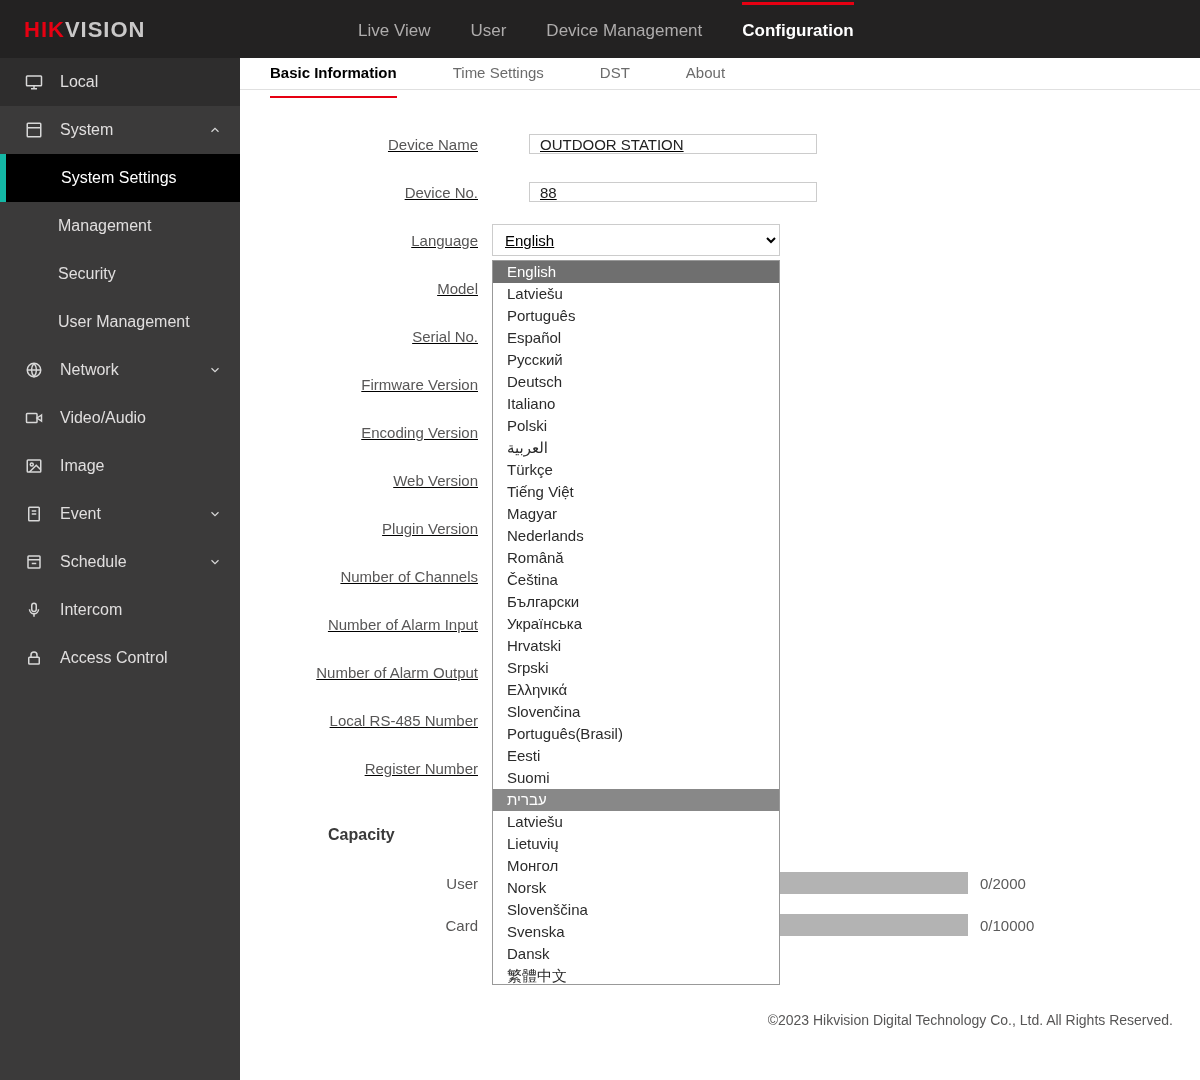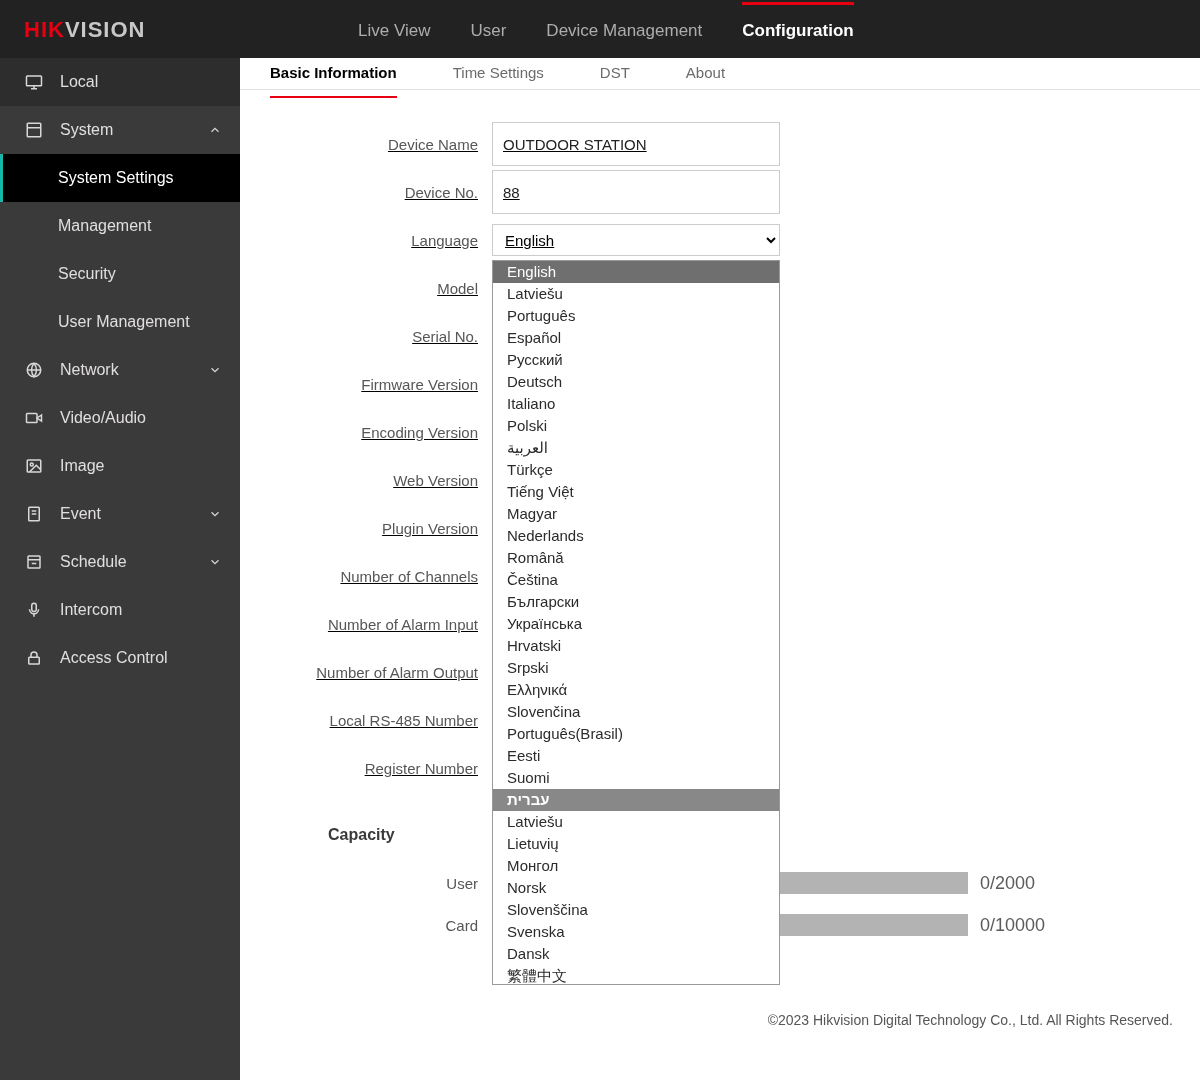--- a/index.html
+++ b/index.html
@@ -11,43 +11,43 @@
   .logo-vision { color: #c9c8c8; }
   .nav { display: flex; gap: 40px; padding-left: 75px; align-items: flex-end; }
   .nav-item { color: #aeacac; font-size: 17px; cursor: pointer; padding: 17px 0 15px 0; }
   .nav-item.active { color: #fff; font-weight: 700; border-top: 3px solid #e60012; margin-top: -2px; padding-top: 16px; }
   .body { display: flex; height: calc(1080px - 58px); }
   .sidebar { width: 240px; background: #3b3a3a; color: #fff; flex-shrink: 0; }
   .sb-item { height: 48px; display: flex; align-items: center; padding-left: 24px; font-size: 16px; cursor: pointer; color: #e0dede; }
   .sb-item .icon { width: 20px; height: 20px; margin-right: 16px; display: inline-flex; align-items: center; justify-content: center; }
   .sb-item .chev { margin-left: auto; margin-right: 18px; display: inline-flex; }
   .sb-sub { height: 48px; display: flex; align-items: center; padding-left: 58px; font-size: 16px; cursor: pointer; color: #e0dede; }
-  .sb-sub.active { background: #000; border-left: 3px solid #14b8a6; padding-left: 55px; color: #fff; }
+  .sb-sub.active { background: #000; border-left: 6px solid #14b8a6; padding-left: 55px; color: #fff; }
   .sb-item.local { background: #2e2d2d; }
   .content { flex: 1; background: #fff; position: relative; display: flex; flex-direction: column; }
   .tabs { height: 32px; border-bottom: 1px solid #e0e0e0; display: flex; align-items: center; padding-left: 30px; gap: 56px; }
   .tab { color: #6b6b6b; font-size: 15px; cursor: pointer; height: 48px; display: flex; align-items: center; border-bottom: 2px solid transparent; }
   .tab.active { color: #000; font-weight: 700; border-bottom: 2px solid #e60012; }
   .form-area { padding-top: 38px; padding-left: 30px; position: relative; }
   .row { display: flex; align-items: center; margin-bottom: 16px; height: 32px; text-decoration: underline; }
   .row-label { width: 222px; text-align: right; padding-right: 14px; color: #575656; font-size: 15px; }
-  .row-input { width: 288px; height: 44px; border: 1px solid #ccc; padding: 0 10px; font-size: 15px; color: #222; }
+  .row-input { width: 288px; height: 20px; border: 1px solid #ccc; padding: 0 10px; font-size: 15px; color: #222; margin-left: 37px; }
   .row-select { width: 288px; height: 32px; border: 1px solid #ccc; padding: 0 8px; font-size: 15px; background: #fff; }
   .section-title { margin-left: 58px; margin-top: 42px; margin-bottom: 28px; font-size: 16px; font-weight: 700; color: #3a3a3a; }
   .cap-row { display: flex; align-items: center; margin-bottom: 20px; }
   .cap-label { width: 222px; text-align: right; padding-right: 14px; color: #575656; font-size: 15px; }
   .cap-bar { width: 476px; height: 22px; background: #b3b3b3; }
-  .cap-val { margin-left: 12px; color: #5b5b5b; font-size: 18px; }
+  .cap-val { margin-left: 12px; color: #5b5b5b; font-size: 15px; }
   .dropdown-list { position: absolute; left: 252px; top: 170px; width: 288px; height: 725px; border: 1px solid #999; background: #fff; overflow-y: scroll; z-index: 20; }
   .dropdown-list::-webkit-scrollbar { width: 16px; }
   .dropdown-list::-webkit-scrollbar-track { background: #f0f0f0; }
   .dropdown-list::-webkit-scrollbar-thumb { background: #a8a8a8; }
   .dd-opt { padding: 1px 14px; font-size: 15px; color: #2b2b2b; cursor: pointer; line-height: 20px; }
   .dd-opt.selected { background: #6f6f6f; color: #fff; }
-  .dd-opt.hover { background: #888; color: #fff; font-weight: bold; }
+  .dd-opt.hover { background: #888; color: #fff; }
   .footer { position: absolute; bottom: 52px; right: 27px; color: #575656; font-size: 14px; }
   svg { display: block; }
 </style>
 </head>
 <body>
 
 <div class="header">
   <div class="logo">
     <span class="logo-text">
       <span class="logo-hik">HIK</span><span class="logo-vision">VISION</span>

